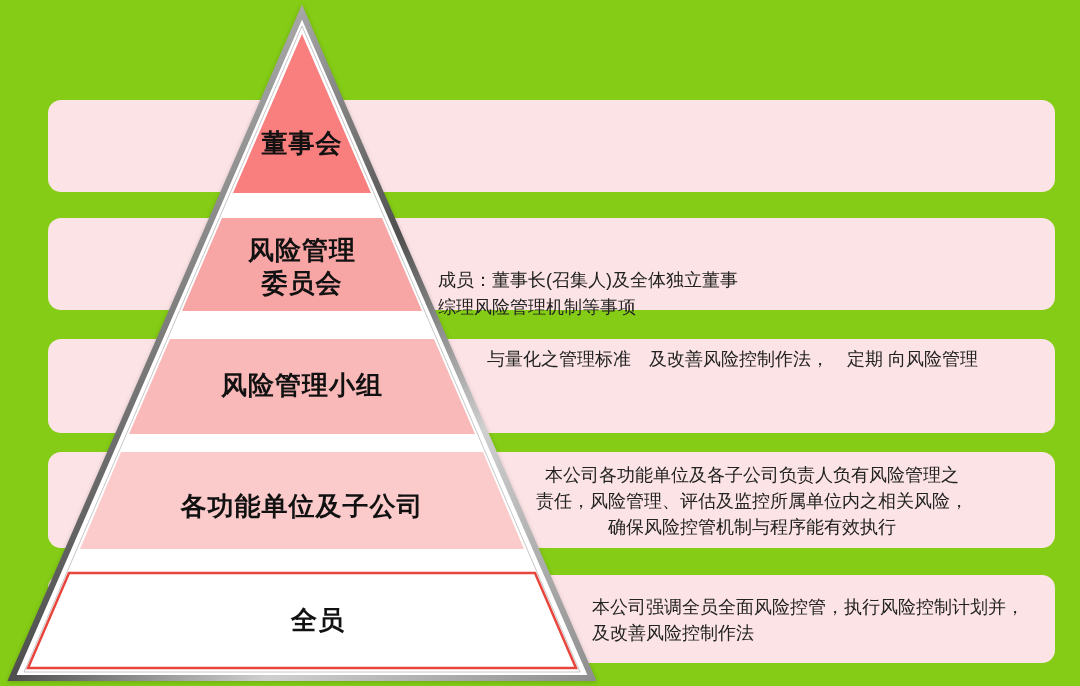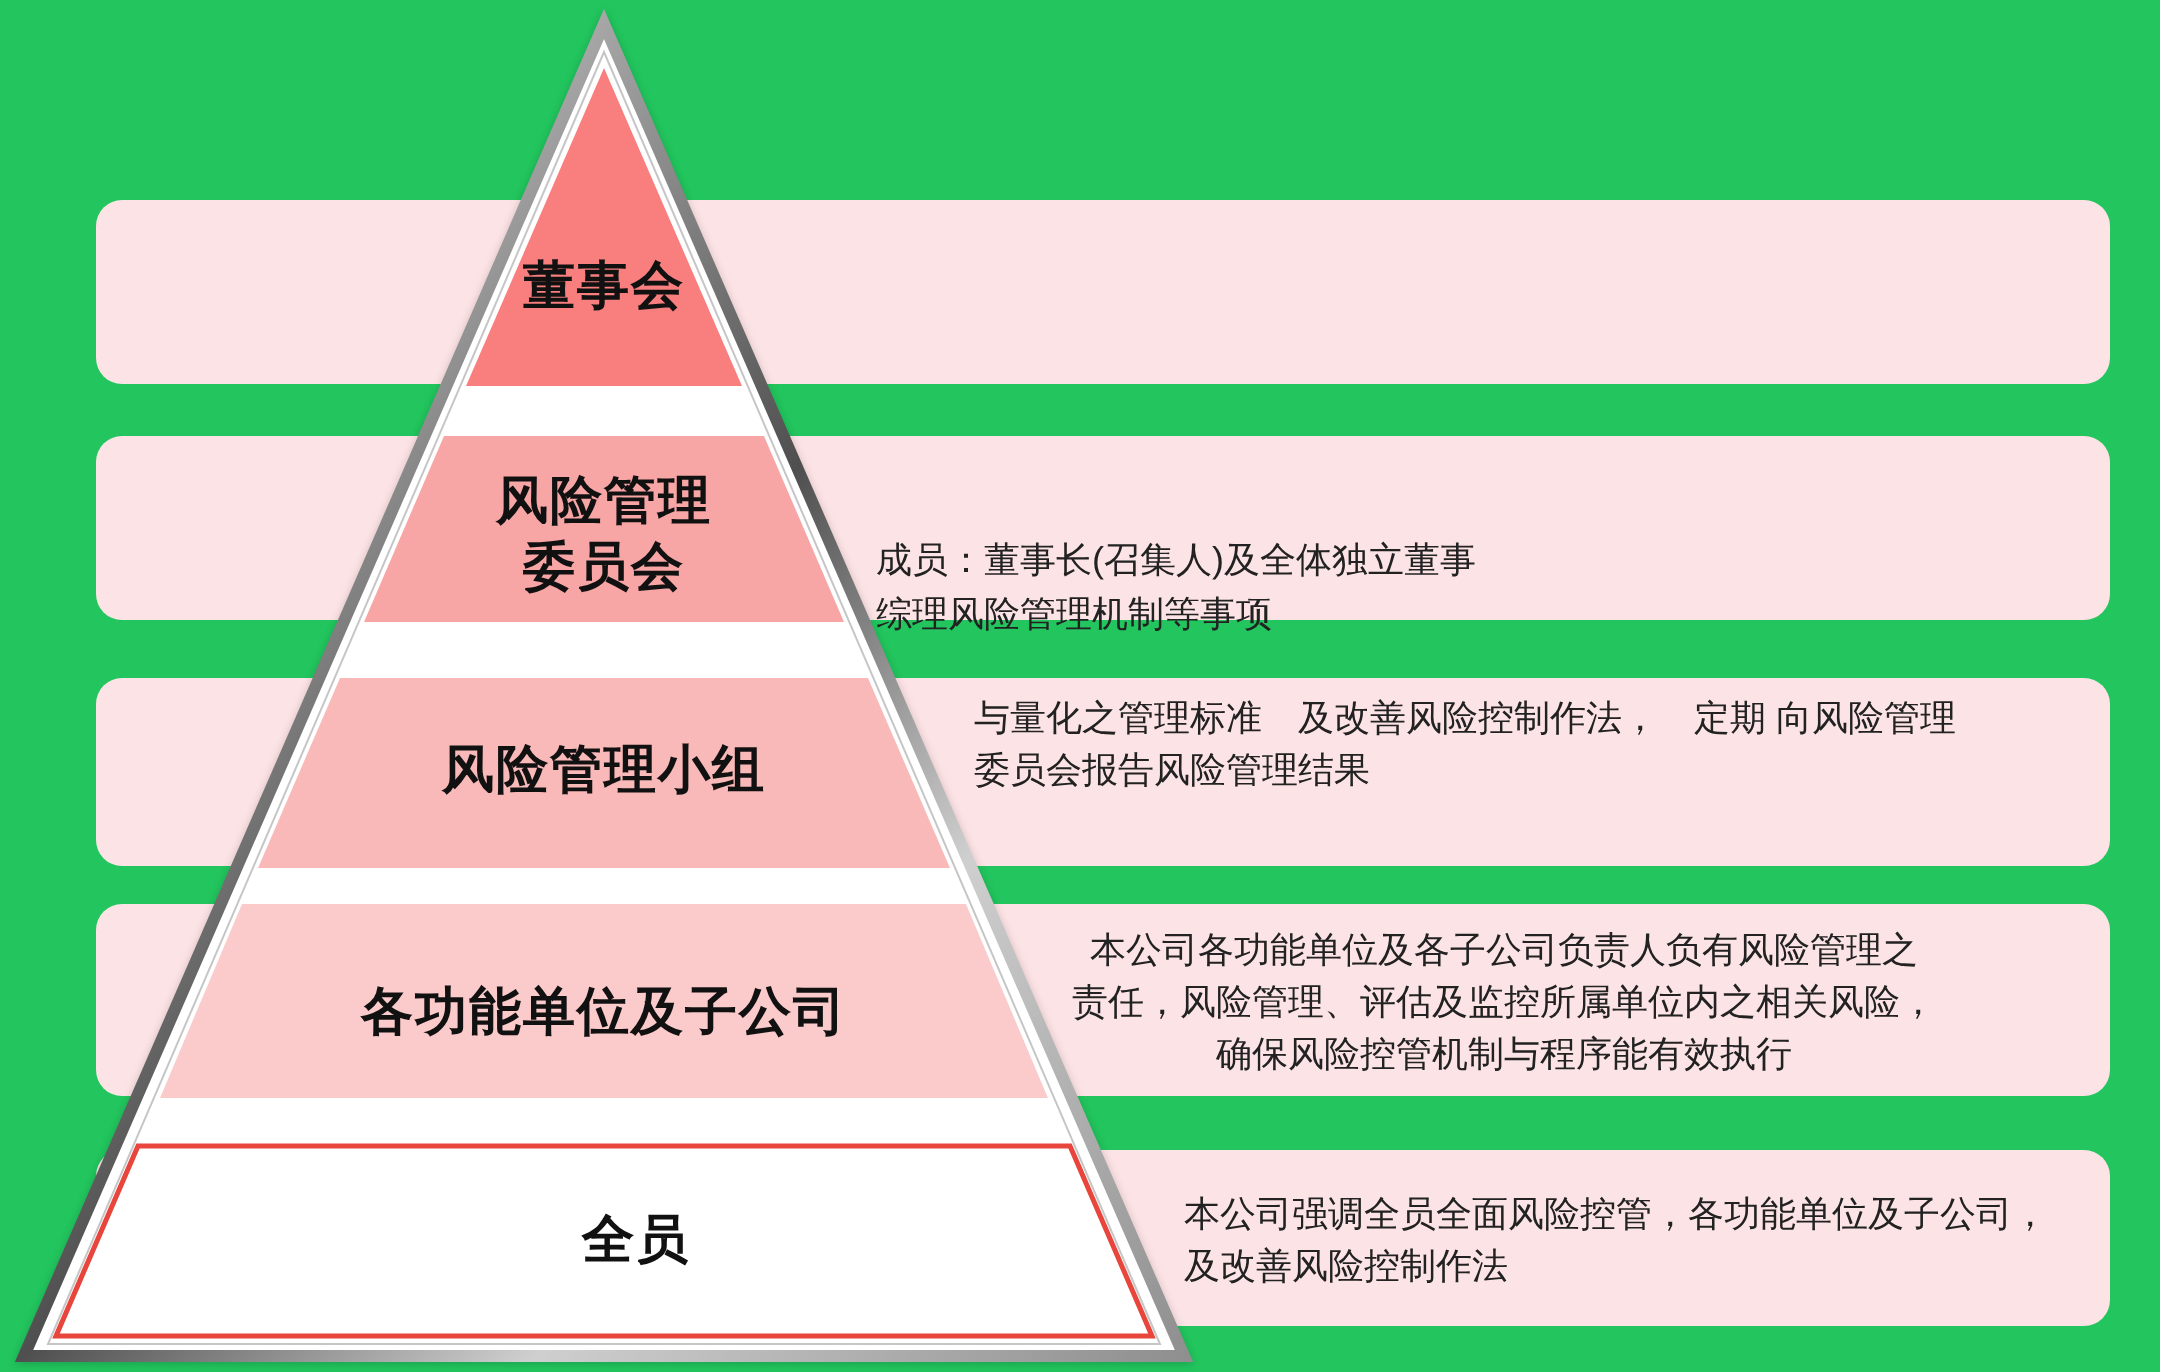--- a/index.html
+++ b/index.html
@@ -5,21 +5,21 @@
   html, body {
     margin: 0;
     padding: 0;
     background: #ffffff;
     font-family: "Liberation Sans", "DejaVu Sans", sans-serif;
   }
   .stage {
     position: relative;
     width: 1080px;
     height: 686px;
-    background: #22c55e;
+    background: #84cc16;
     overflow: hidden;
   }
   
   .band {
     position: absolute;
     left: 48px;
     width: 1007px;
     background: #FCE3E5;
     border-radius: 13px;
     z-index: 1;
@@ -121,28 +121,27 @@
     <div class="lvl-label label-5">全员</div>
 
 
     <div class="desc desc-2">
       <div>成员：董事长(召集人)及全体独立董事</div>
       <div>综理风险管理机制等事项</div>
     </div>
 
     <div class="desc desc-3">
       <div>与量化之管理标准　及改善风险控制作法，　定期 向风险管理</div>
-      <div>委员会报告风险管理结果</div>
     </div>
 
     <div class="desc desc-4">
       <div>本公司各功能单位及各子公司负责人负有风险管理之</div>
       <div>责任，风险管理、评估及监控所属单位内之相关风险，</div>
       <div>确保风险控管机制与程序能有效执行</div>
     </div>
 
     <div class="desc desc-5">
-      <div>本公司强调全员全面风险控管，各功能单位及子公司，</div>
+      <div>本公司强调全员全面风险控管，执行风险控制计划并，</div>
       <div>及改善风险控制作法</div>
     </div>
 
   </div>
 </div>
 
 </body></html>

